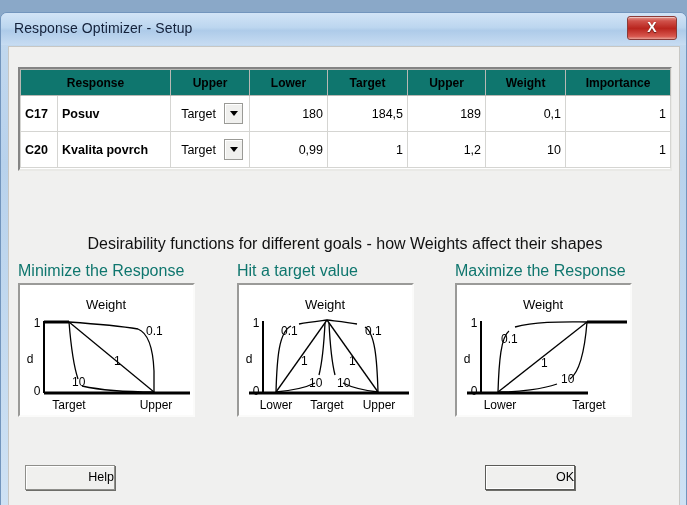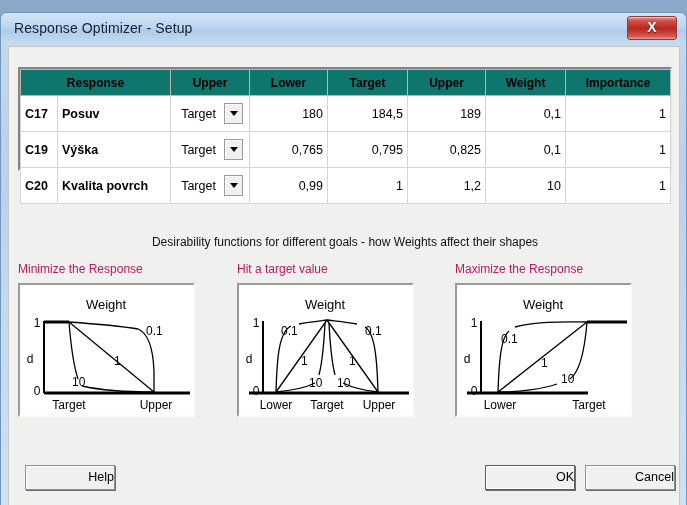--- a/index.html
+++ b/index.html
@@ -105,26 +105,26 @@
   .goal-arrow i{
     display:block;width:0;height:0;
     border-left:4px solid transparent;
     border-right:4px solid transparent;
     border-top:5px solid #000;
   }
 
   
   #caption{
     position:absolute;top:188px;left:0;width:672px;
-    text-align:center;font-size:12px;color:#111;
+    text-align:center;font-size:16px;color:#111;
   }
 
   
   .chart-title{
-    position:absolute;font-size:12px;color:#be185d;
+    position:absolute;font-size:16px;color:#0f766e;
   }
   .chart-panel{
     position:absolute;
     box-sizing:border-box;
     background:#ffffff;
     border-top:2px solid #9a9a98;
     border-left:2px solid #9a9a98;
     border-right:2px solid #fbfbfa;
     border-bottom:2px solid #fbfbfa;
   }
@@ -197,37 +197,20 @@
                   </span>
               </div>
             </td>
             <td class="num">180</td>
             <td class="num">184,5</td>
             <td class="num">189</td>
             <td class="num">0,1</td>
             <td class="num">1</td>
           </tr>
           <tr>
-            <td class="rowhead">C19</td>
-            <td class="rowname">Výška</td>
-            <td class="goalcell">
-              <div class="goal-inner">
-                <span class="goal-label">Target</span>
-                <span class="goal-arrow">
-                    <i></i>
-                  </span>
-              </div>
-            </td>
-            <td class="num">0,765</td>
-            <td class="num">0,795</td>
-            <td class="num">0,825</td>
-            <td class="num">0,1</td>
-            <td class="num">1</td>
-          </tr>
-          <tr>
             <td class="rowhead">C20</td>
             <td class="rowname">Kvalita povrch</td>
             <td class="goalcell">
               <div class="goal-inner">
                 <span class="goal-label">Target</span>
                 <span class="goal-arrow">
                     <i></i>
                   </span>
               </div>
             </td>
@@ -335,16 +318,15 @@
         <path d="M113,94 C124,86 128,62 130,37" fill="none" stroke="#000" stroke-width="1.3"></path>
         <text x="104" y="98" font-family="Liberation Sans, sans-serif" font-size="12" fill="#000">10</text>
 
         <text x="43" y="124" font-family="Liberation Sans, sans-serif" font-size="12" text-anchor="middle" fill="#000">Lower</text>
         <text x="132" y="124" font-family="Liberation Sans, sans-serif" font-size="12" text-anchor="middle" fill="#000">Target</text>
       </svg>
     </div>
 
     <div class="btn" id="help-button" style="left:16px;top:418px;width:90px;height:25px;">Help</div>
     <div class="btn" id="ok-button" style="left:476px;top:418px;width:90px;height:25px;padding-left:12px;">OK</div>
-    <div class="btn" id="cancel-button" style="left:576px;top:418px;width:90px;height:25px;">Cancel</div>
 
   </div>
 </div>
 
 </body></html>

